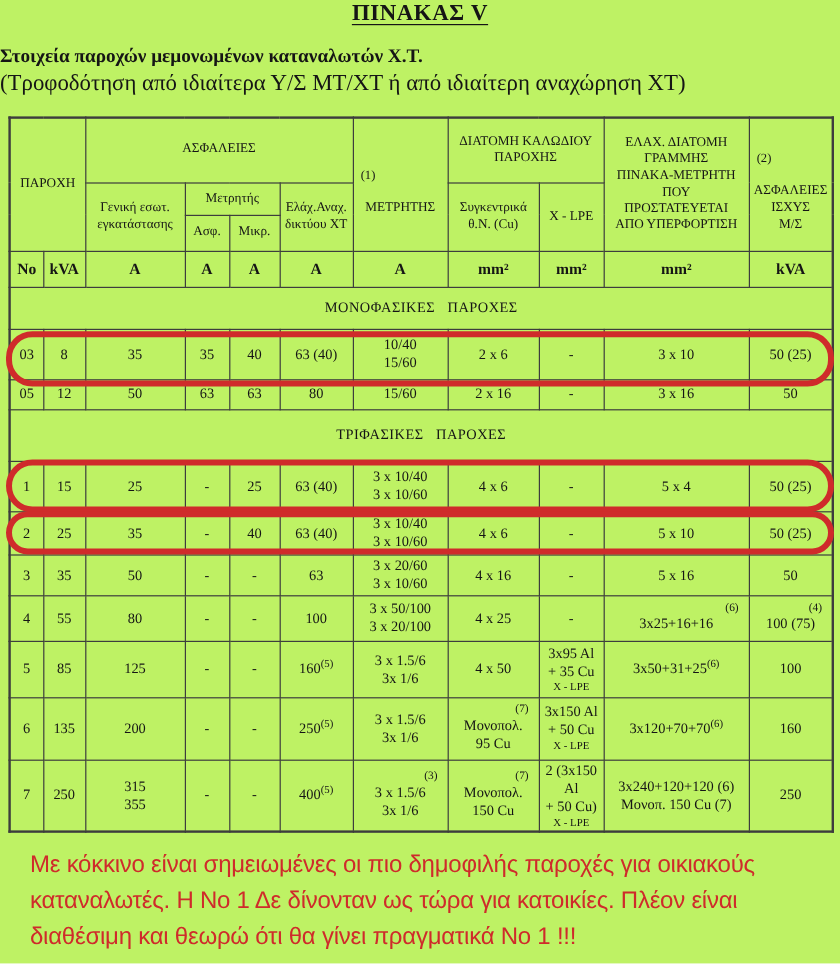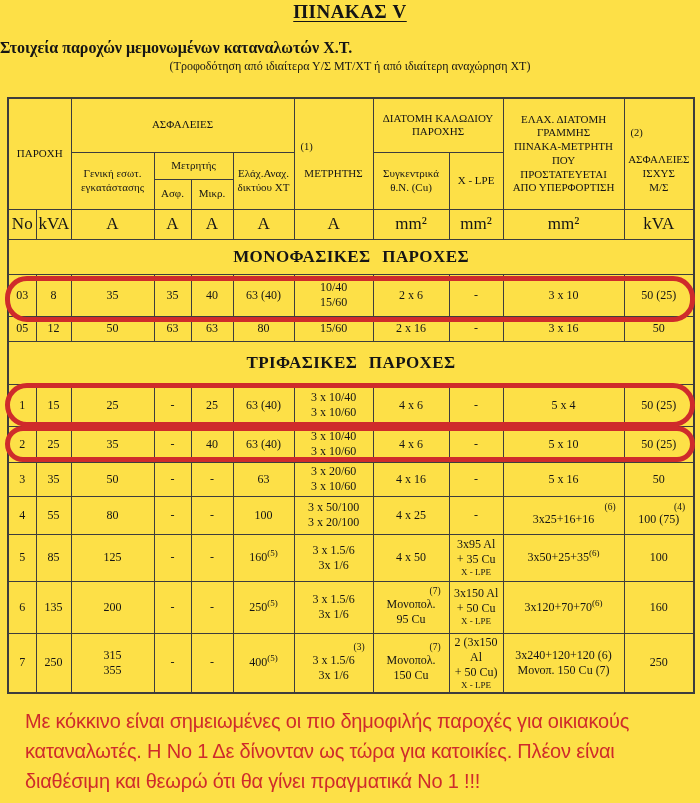--- a/index.html
+++ b/index.html
@@ -1,62 +1,62 @@
 <!DOCTYPE html>
 <html><head>
 <meta charset="utf-8">
 <style>
   html,body{margin:0;padding:0;background:#ffffff;}
   .page{
     position:relative;
     width:700px;height:803px;
-    background:#fde047;
+    background:#bef264;
     font-family:"Liberation Serif", serif;
     color:#151515;
     overflow:hidden;
   }
   .doc-title{
     position:absolute;top:1px;left:0;width:100%;
     margin:0;text-align:center;
     font-size:19px;font-weight:bold;
     text-decoration:underline;
     text-underline-offset:3px;
     letter-spacing:0.5px;
   }
   .doc-subtitle{
     position:absolute;top:39px;left:0;width:100%;
     text-align:left;font-size:16px;font-weight:bold;
   }
   .doc-subtitle2{
     position:absolute;top:59px;left:0;width:100%;
-    text-align:center;font-size:12px;
+    font-size:19px;
   }
   .tablewrap{position:absolute;left:7px;top:97px;width:686px;}
   table.supply{
     border-collapse:collapse;table-layout:fixed;
     width:686px;
     font-family:"Liberation Serif", serif;
   }
   table.supply th, table.supply td{
     border:1px solid #3d3d3d;
     text-align:center;vertical-align:middle;
     padding:1px 2px;
     white-space:pre-line;
     overflow:hidden;
   }
   table.supply{border:2px solid #3d3d3d;}
   thead th{font-weight:normal;font-size:11px;line-height:1.25;}
   .hr-a{height:54px;}
   .hr-b{height:27px;}
   .hr-c{height:30px;}
   .hr-units{height:30px;}
-  .units td{font-size:17px;font-weight:normal;}
+  .units td{font-size:13px;font-weight:bold;}
   tbody td{font-size:12px;line-height:1.25;}
   td.section{
-    font-weight:bold;font-size:17px;
+    font-weight:normal;font-size:12px;
     word-spacing:7px;letter-spacing:0.4px;
   }
   .refline{display:block;text-align:left;padding-left:4px;font-size:10.5px;line-height:1.2;}
   .presup{display:block;font-size:9.5px;text-align:right;padding-right:6px;line-height:1.05;}
   .cmain{white-space:pre-line;}
   sup{font-size:9px;line-height:0;}
   .cfoot{display:block;font-size:9px;line-height:1.25;}
   .oval{
     position:absolute;left:-2px;width:690px;
     border:5px solid #cf2b2b;border-radius:22px;
@@ -247,21 +247,21 @@
             <td><span class="cmain">85</span></td>
             <td><span class="cmain">125</span></td>
             <td><span class="cmain">-</span></td>
             <td><span class="cmain">-</span></td>
             <td><span class="cmain">160</span><sup>(5)</sup></td>
             <td><span class="cmain">3 x 1.5/6
 3x 1/6</span></td>
             <td><span class="cmain">4 x 50</span></td>
             <td><span class="cmain">3x95 Al
 + 35 Cu</span><span class="cfoot">X - LPE</span></td>
-            <td><span class="cmain">3x50+25+35</span><sup>(6)</sup></td>
+            <td><span class="cmain">3x50+31+25</span><sup>(6)</sup></td>
             <td><span class="cmain">100</span></td>
           </tr>
           <tr style="height: 52px;">
             <td><span class="cmain">6</span></td>
             <td><span class="cmain">135</span></td>
             <td><span class="cmain">200</span></td>
             <td><span class="cmain">-</span></td>
             <td><span class="cmain">-</span></td>
             <td><span class="cmain">250</span><sup>(5)</sup></td>
             <td><span class="cmain">3 x 1.5/6

